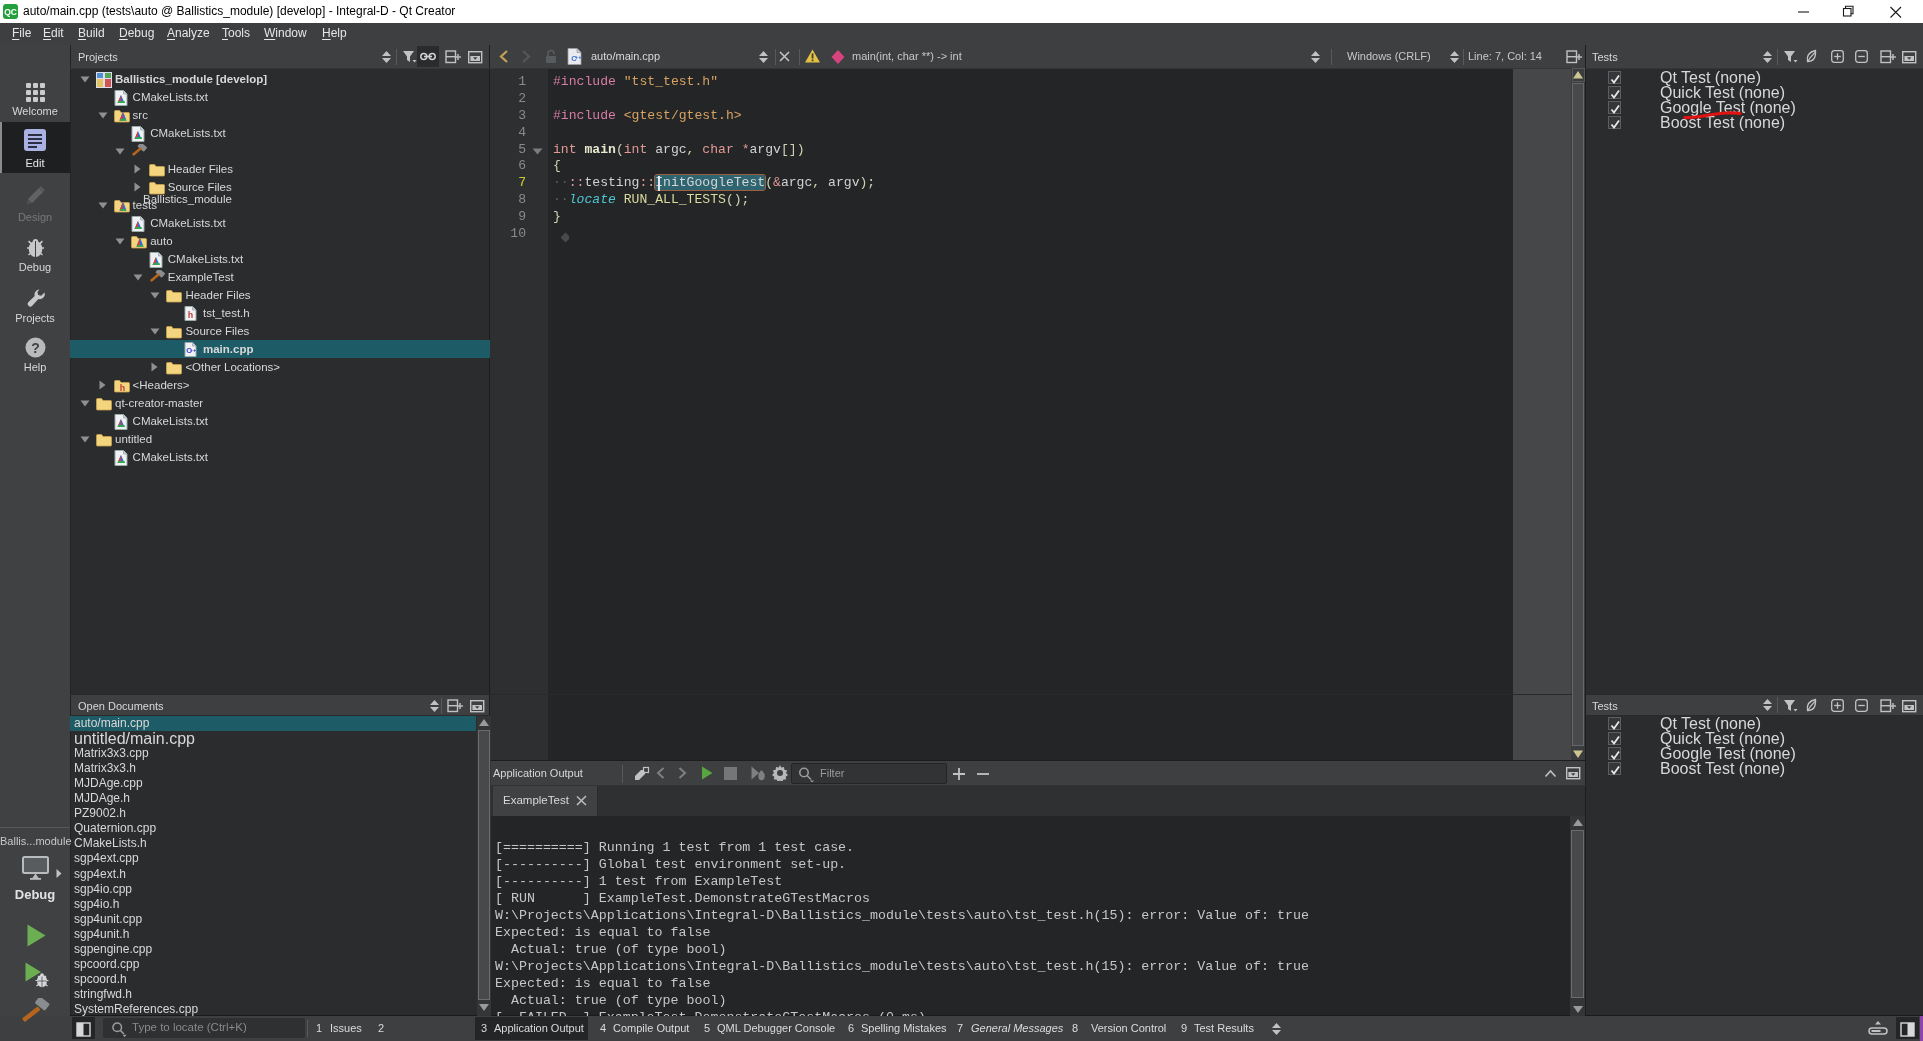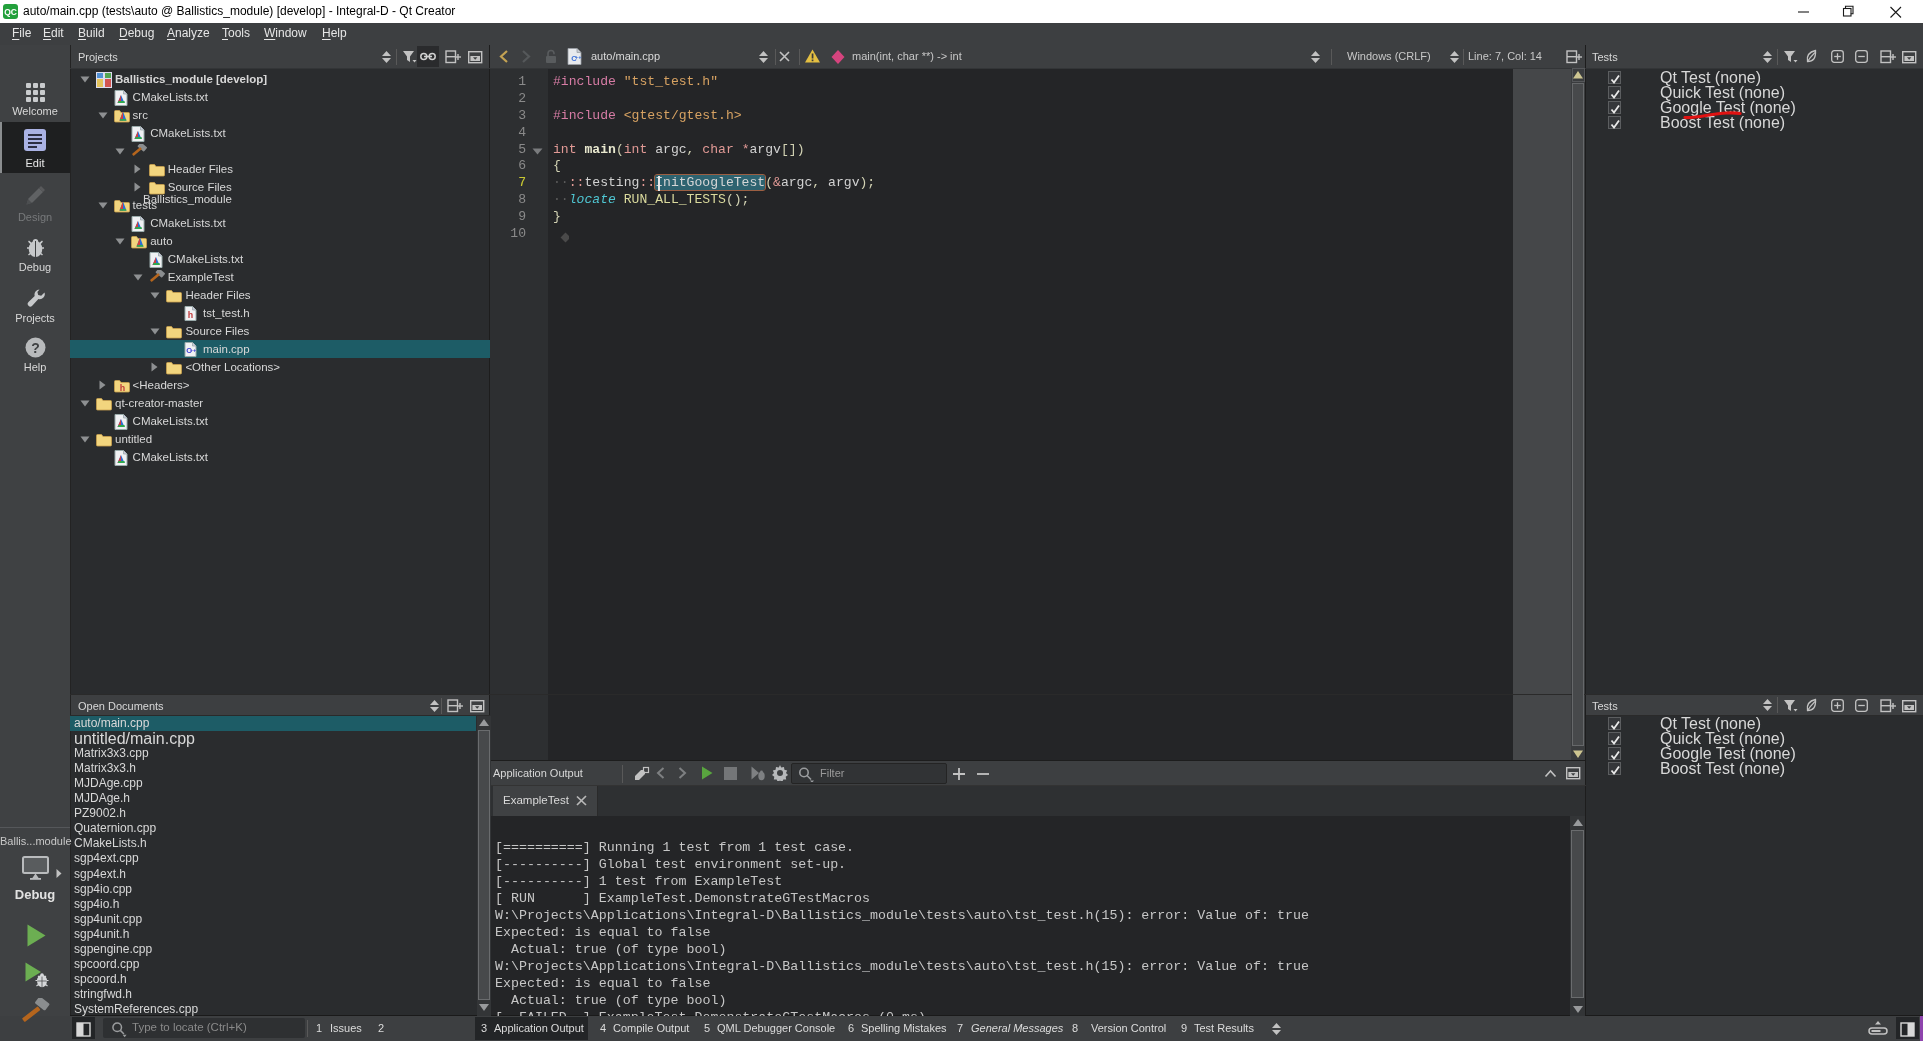--- a/index.html
+++ b/index.html
@@ -395,21 +395,21 @@
       <path d="M0.5 2.5 a1 1 0 0 1 1-1 h4 l1.5 2 h7.5 a1 1 0 0 1 1 1 v7.5 a1 1 0 0 1 -1 1 h-13 a1 1 0 0 1 -1-1 Z" fill="#f2d57e" stroke="#caa14e" stroke-width="0.8"></path>
     </svg>
 <div class="abs trow" style="left:185.4px; top:322px; font-weight:normal;">Source Files</div>
 <div class="abs" style="left:70px; top:340px; width:420px; height:18px; background:#1d5c66;"></div>
 <svg class="abs" style="left:184.0px; top:342px;" width="13" height="15" viewBox="0 0 13 15">
       <path d="M1 0.5 h7.5 l3.5 3.5 v10.5 h-11 z" fill="#f0f1f3" stroke="#9aa"></path>
       <path d="M8.5 0.5 v3.5 h3.5" fill="#ccd" stroke="#9aa" stroke-width="0.8"></path>
       <text x="5" y="11" font-size="7.5" font-weight="bold" fill="#3b3bd4" text-anchor="middle" font-family="Liberation Sans">C</text>
       <text x="9" y="9.5" font-size="5.5" font-weight="bold" fill="#3b3bd4" text-anchor="middle" font-family="Liberation Sans">++</text>
     </svg>
-<div class="abs trow" style="left:203.0px; top:340px; font-weight:normal;">main.cpp</div>
+<div class="abs trow" style="left:203.0px; top:340px; font-weight:bold;">main.cpp</div>
 <svg class="abs" style="left:151.4px; top:362px;" width="7" height="10" viewBox="0 0 7 10">
       <path d="M0.5 0.5 L6.5 5 L0.5 9.5 Z" fill="#8e9092"></path>
     </svg>
 <svg class="abs" style="left:166.4px; top:361px;" width="16" height="14" viewBox="0 0 16 14">
       <path d="M0.5 2.5 a1 1 0 0 1 1-1 h4 l1.5 2 h7.5 a1 1 0 0 1 1 1 v7.5 a1 1 0 0 1 -1 1 h-13 a1 1 0 0 1 -1-1 Z" fill="#f2d57e" stroke="#caa14e" stroke-width="0.8"></path>
     </svg>
 <div class="abs trow" style="left:185.4px; top:358px; font-weight:normal;">&lt;Other Locations&gt;</div>
 <svg class="abs" style="left:98.6px; top:380px;" width="7" height="10" viewBox="0 0 7 10">
       <path d="M0.5 0.5 L6.5 5 L0.5 9.5 Z" fill="#8e9092"></path>
     </svg>

